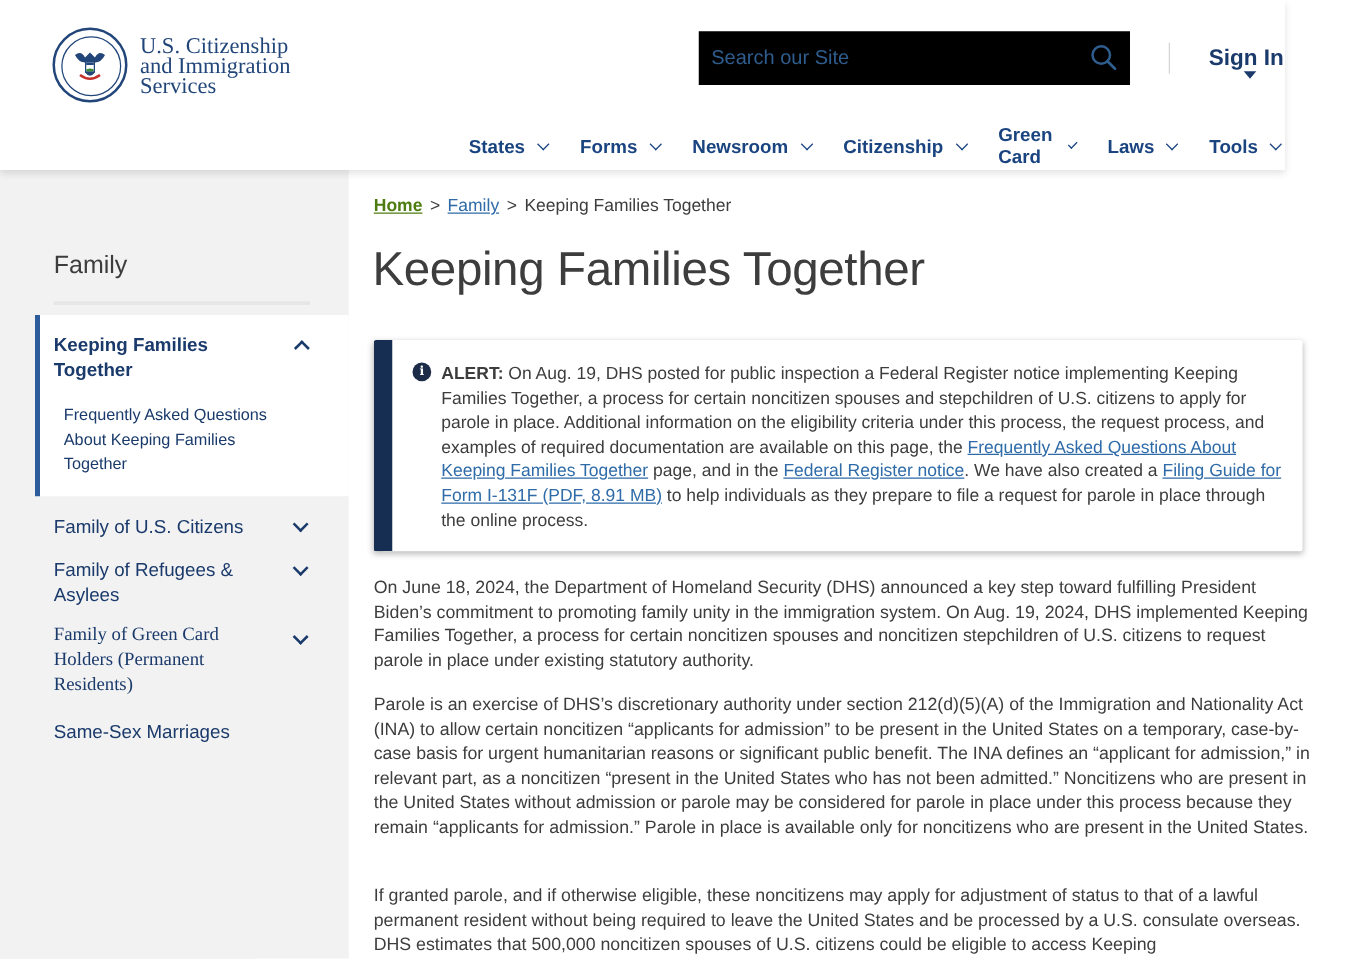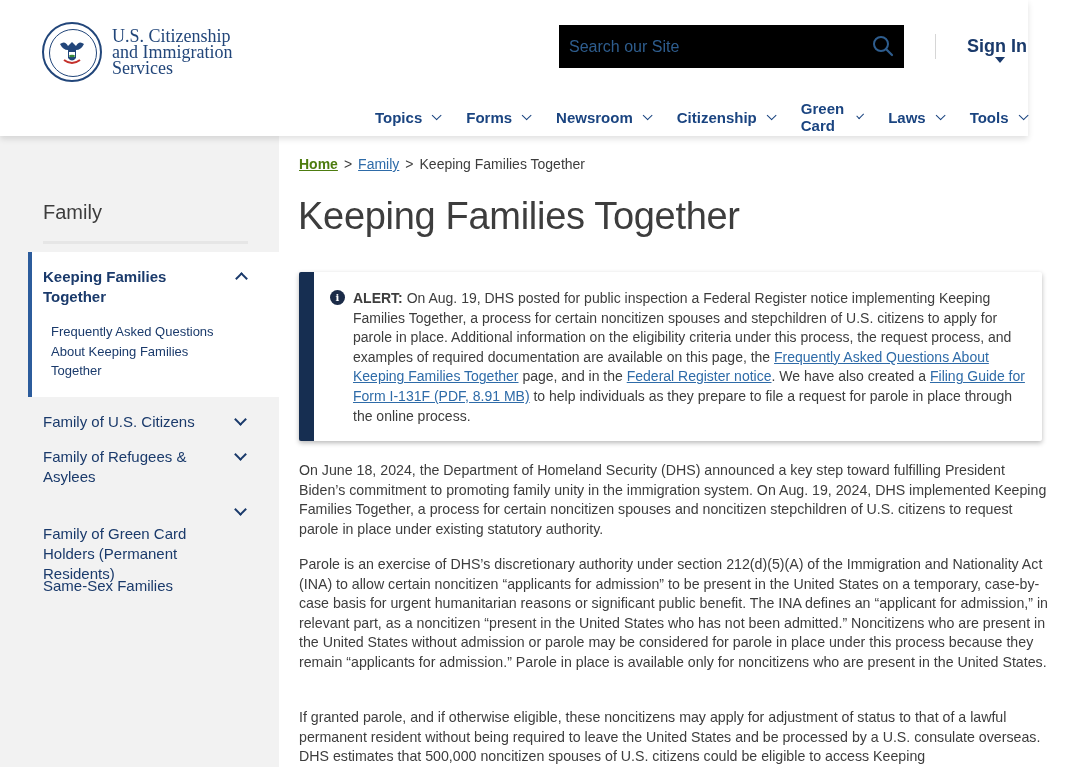--- a/index.html
+++ b/index.html
@@ -78,21 +78,21 @@
     </svg>
   </div>
   <div class="header-divider"></div>
   <div class="signin">
     <span>Sign In</span>
     <span class="caret"></span>
   </div>
 
   <div class="nav">
     <div class="nav-item">
-        <span>Topics</span>
+        <span>States</span>
         <span class="chev"></span>
       </div>
     <div class="nav-item">
         <span>Forms</span>
         <span class="chev"></span>
       </div>
     <div class="nav-item">
         <span>Newsroom</span>
         <span class="chev"></span>
       </div>
@@ -124,24 +124,24 @@
     <div class="chev-up" style="left:205px; top:22px;"></div>
     <div class="sb-sub">Frequently Asked Questions About Keeping Families Together</div>
   </div>
 
   <div class="sb-item" style="top:276px;">Family of U.S. Citizens</div>
   <div class="chev-down" style="left:236px; top:279px;"></div>
 
   <div class="sb-item" style="top:311px; width:150px;">Family of Refugees &amp; Asylees</div>
   <div class="chev-down" style="left:236px; top:314px;"></div>
 
-  <div class="sb-item" style="top:388px; width:150px;">Family of Green Card Holders (Permanent Residents)</div>
+  <div class="sb-item" style="top:362px; width:150px;font-family:Liberation Serif, serif;">Family of Green Card Holders (Permanent Residents)</div>
   <div class="chev-down" style="left:236px; top:369px;"></div>
 
-  <div class="sb-item" style="top:440px;">Same-Sex Families</div>
+  <div class="sb-item" style="top:440px;">Same-Sex Marriages</div>
 </div>
 
 <div class="breadcrumb">
   <a class="home">Home</a><span class="sep">&gt;</span><a class="family">Family</a><span class="sep">&gt;</span><span>Keeping Families Together</span>
 </div>
 
 <h1 class="page-title">Keeping Families Together</h1>
 
 <div class="alert">
   <div class="alert-icon">i</div>

